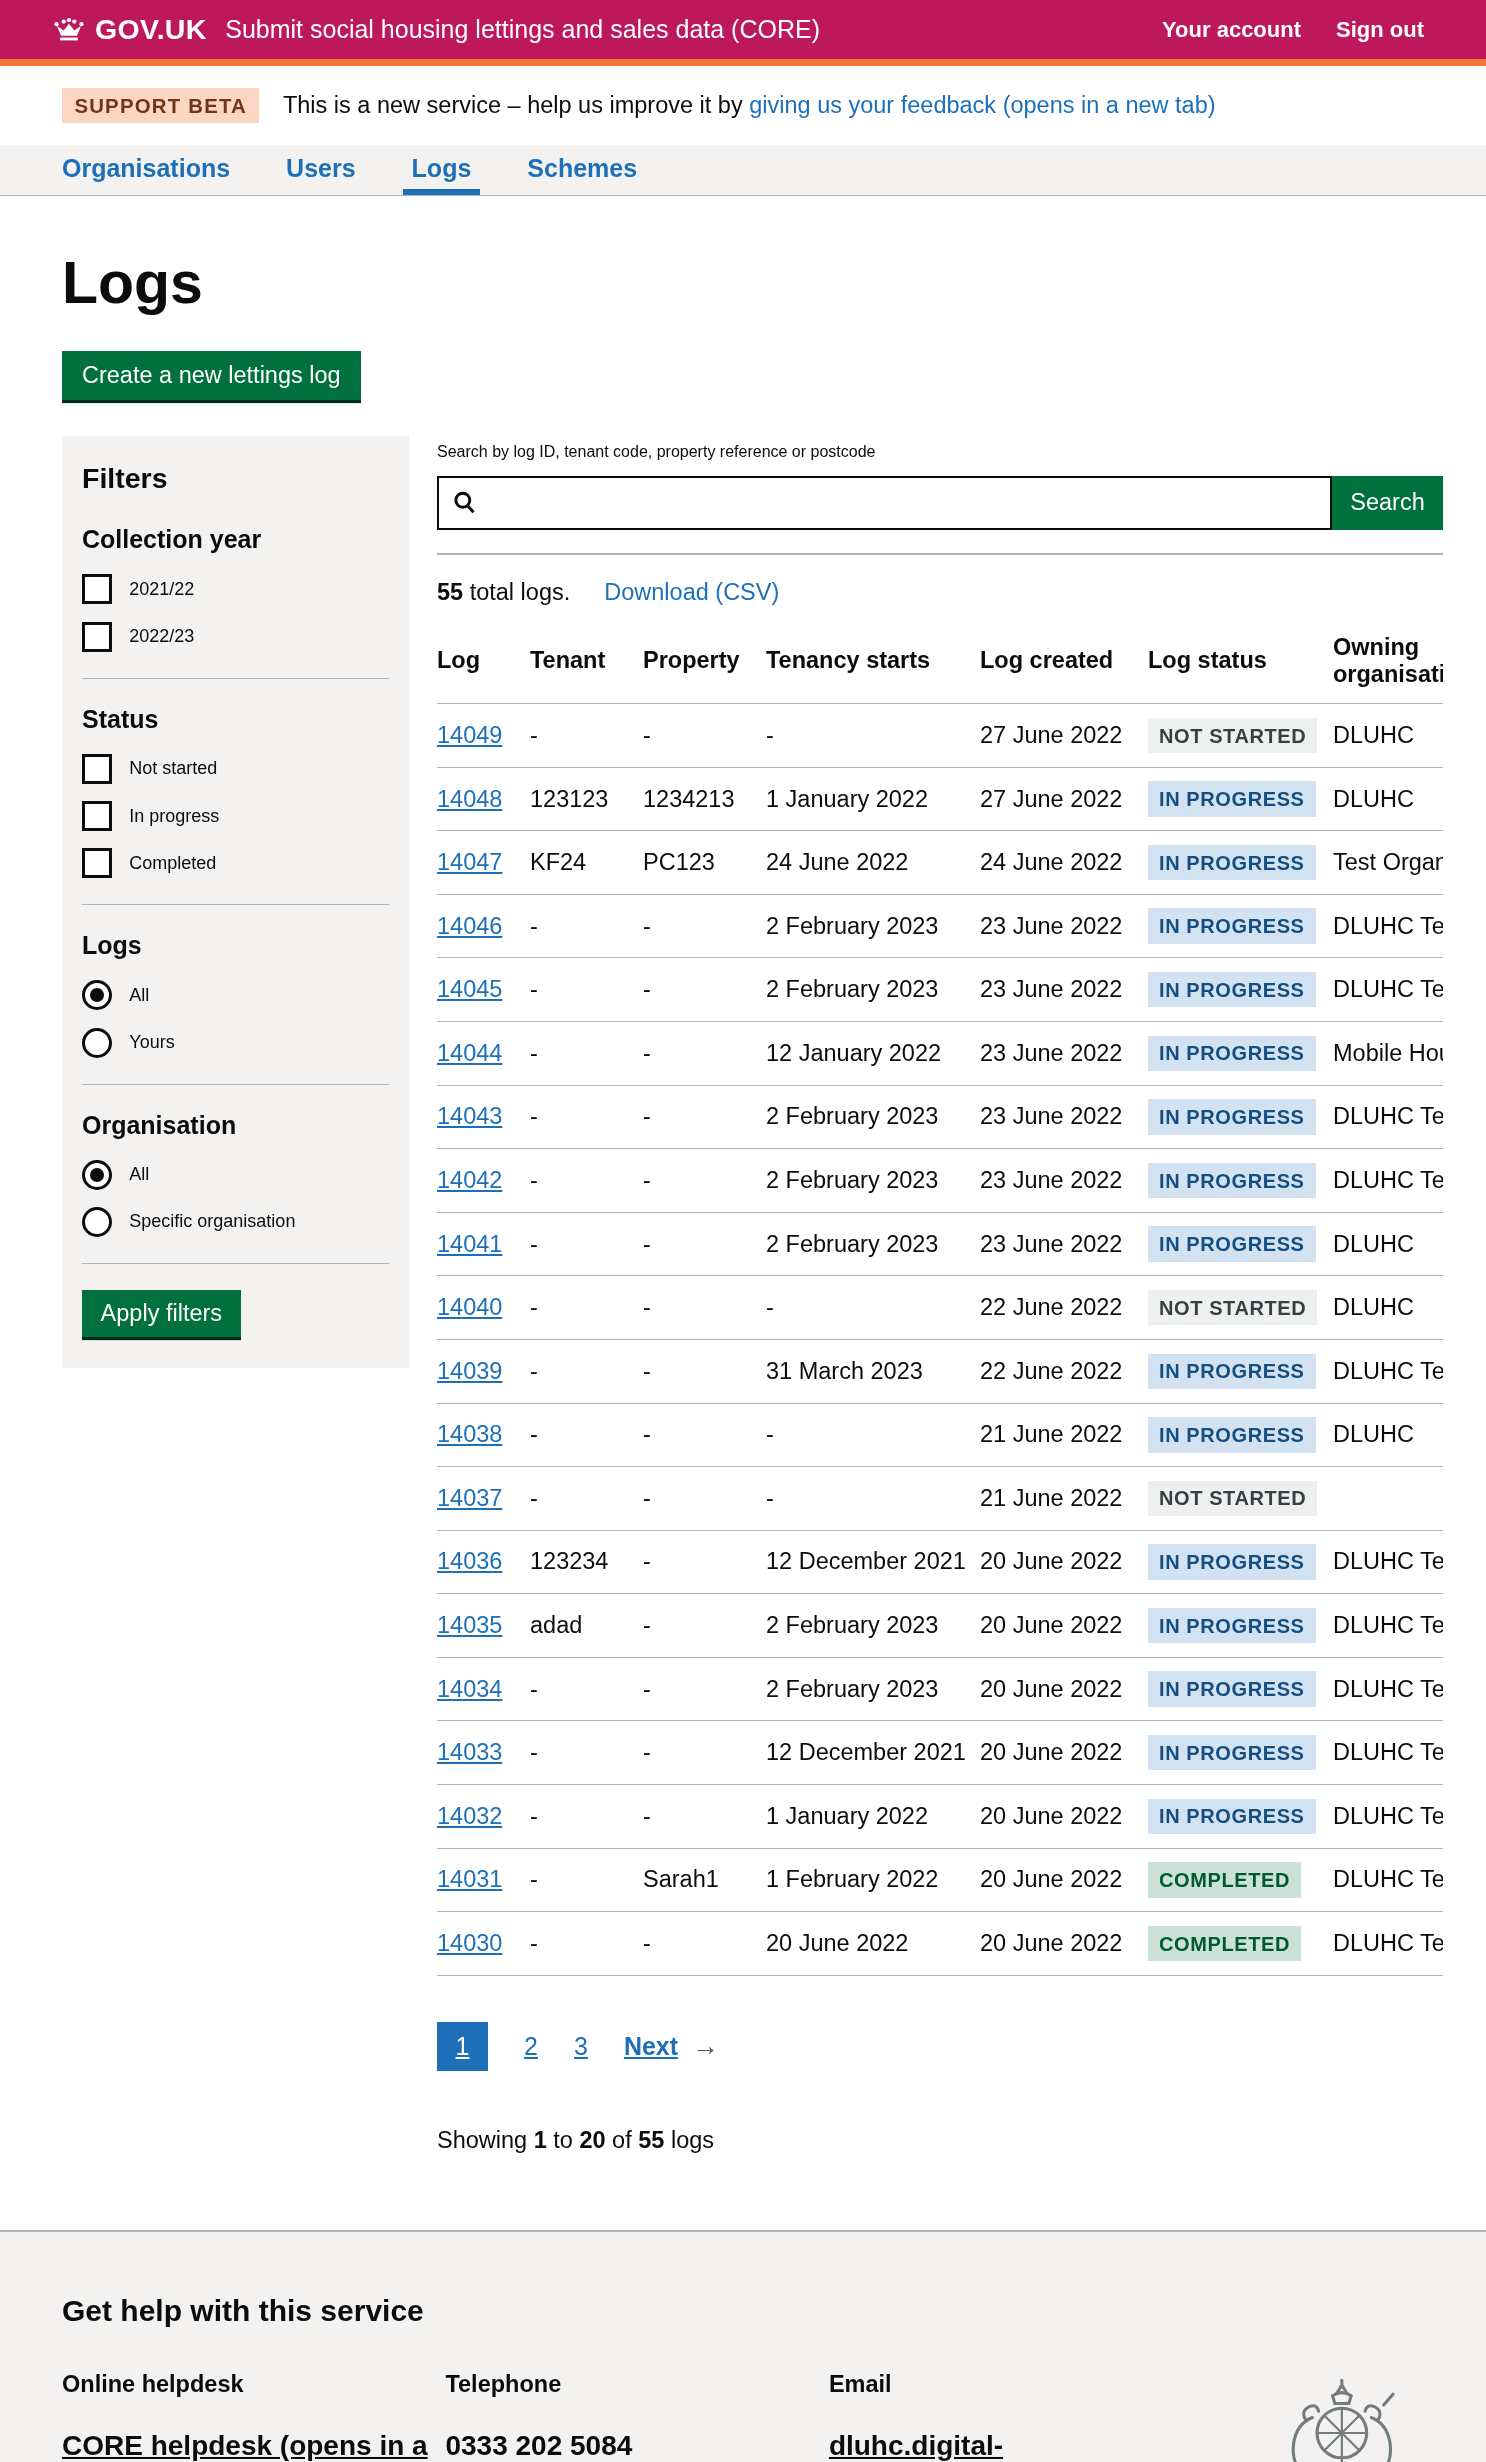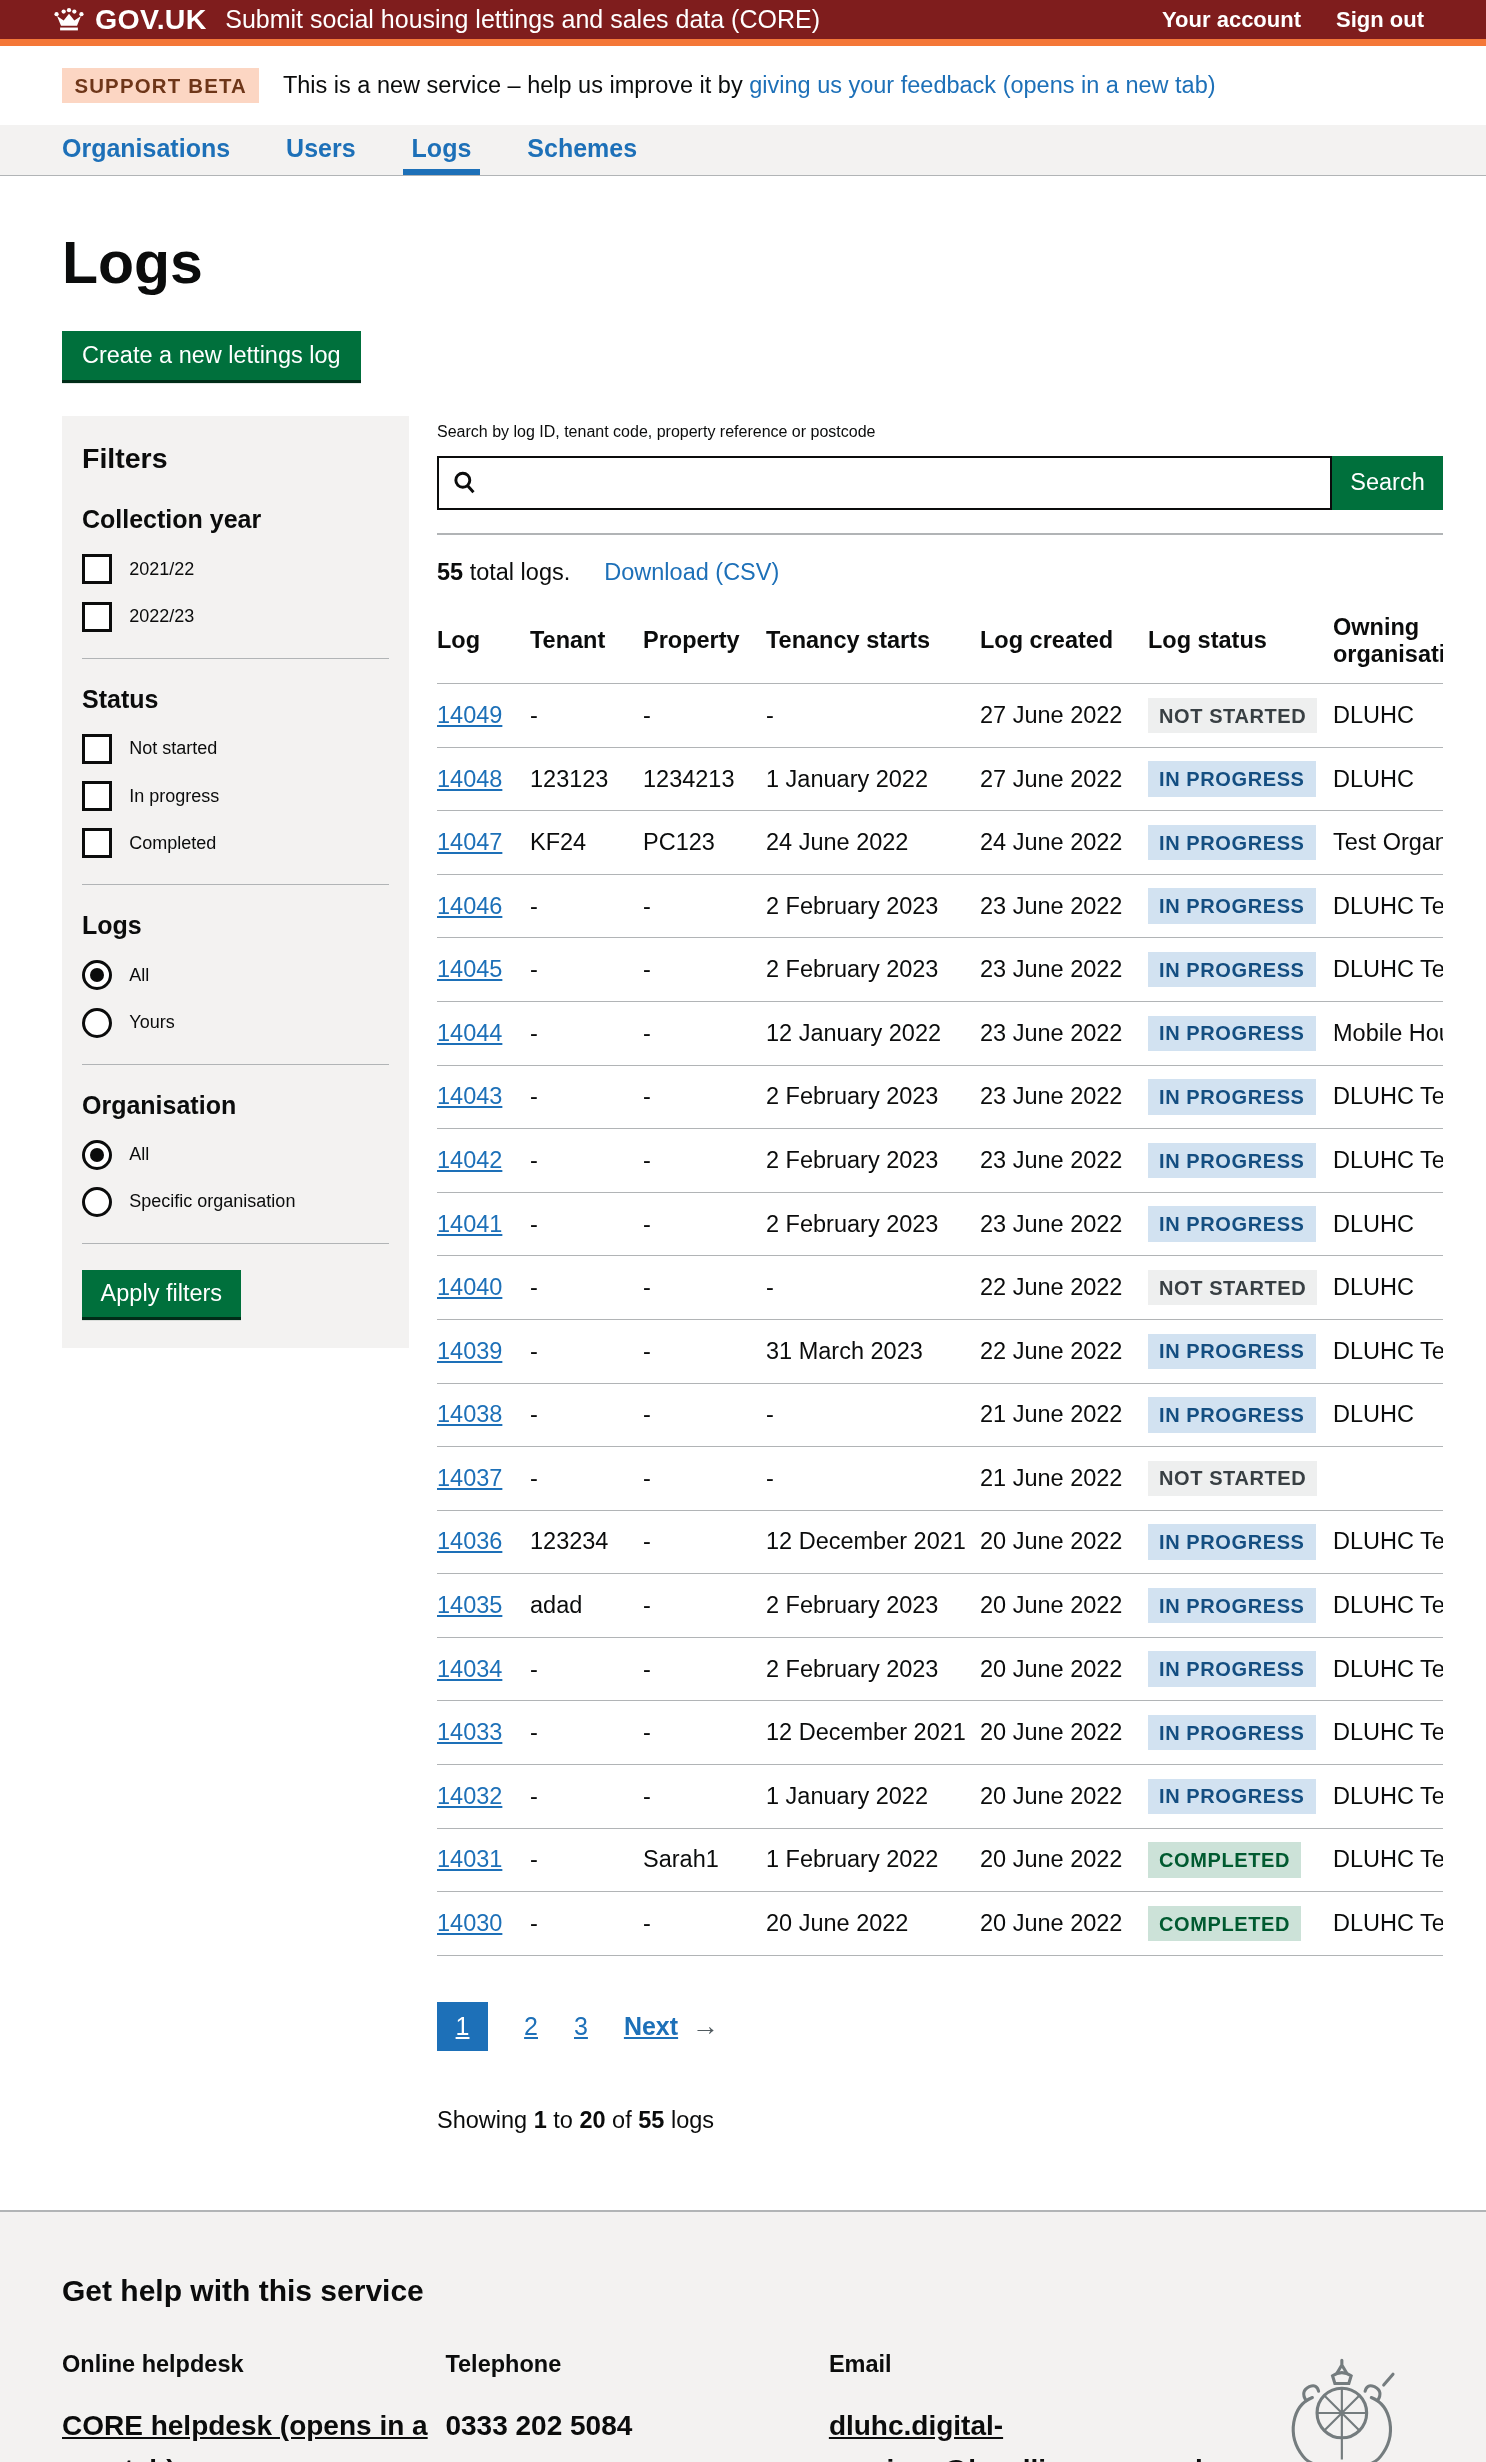--- a/index.html
+++ b/index.html
@@ -7,22 +7,22 @@
   body {
     width: 1486px;
     font-family: "Liberation Sans", sans-serif;
     color: #0b0c0c;
     -webkit-font-smoothing: antialiased;
   }
   a { cursor: pointer; }
 
   
   .govuk-header {
-    background: #7f1d1d;
-    height: 46px;
+    background: #be185d;
+    height: 66px;
     display: flex;
     align-items: center;
     padding: 0 62px 0 53px;
     border-bottom: 7.4px solid #f47738;
   }
   .logo-group { display: flex; align-items: center; gap: 10px; text-decoration: none; }
   .logo-text { color: #fff; font-size: 28.5px; font-weight: 700; letter-spacing: 0.3px; }
   .service-name { color: #fff; font-size: 25px; font-weight: 400; margin-left: 18.6px; text-decoration: none; }
   .header-links { margin-left: auto; display: flex; gap: 35px; }
   .header-link { color: #fff; font-size: 22px; font-weight: 700; text-decoration: none; }

